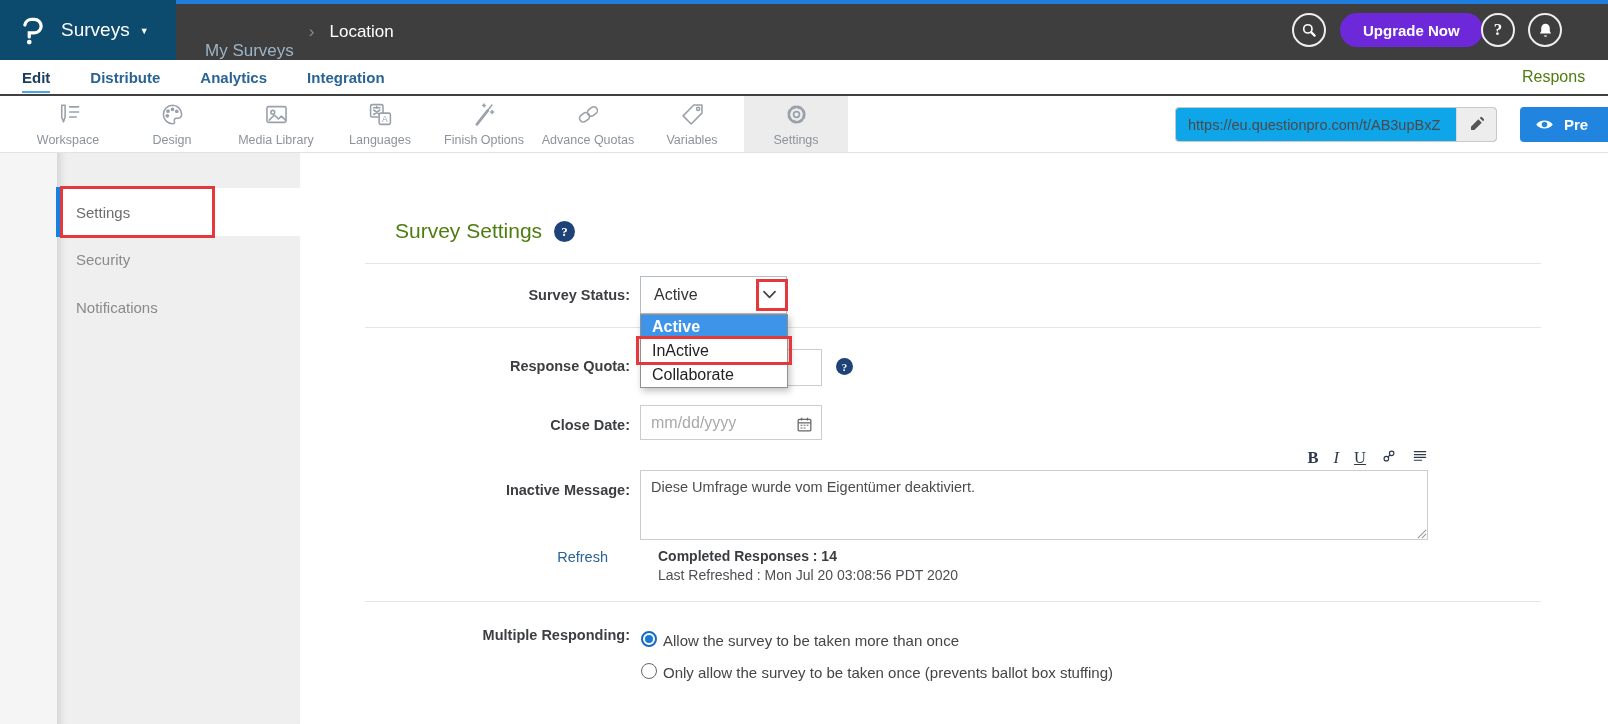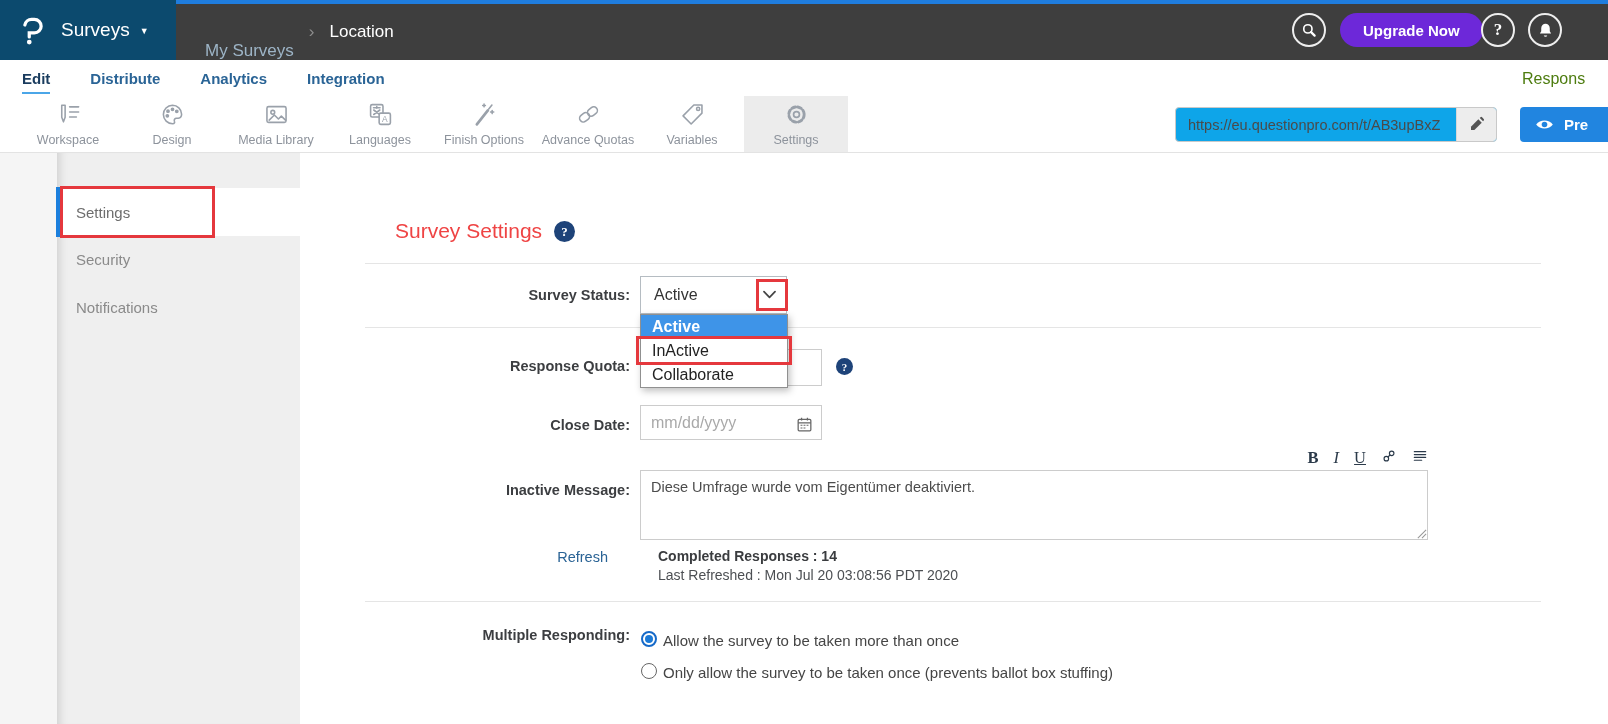--- a/index.html
+++ b/index.html
@@ -16,21 +16,21 @@
   .breadcrumb { position:absolute; left:205px; top:4px; height:56px; display:flex; align-items:center; gap:15px; }
   .bc-parent { color:#9db4c6; font-size:17px; cursor:pointer;margin-top:37px; }
   .bc-sep { color:#8d8d8d; font-size:17px; }
   .bc-current { color:#fff; font-size:17px; }
   .tb-circle { position:absolute; top:13px; width:34px; height:34px; border:2px solid #eee; border-radius:50%; display:flex; align-items:center; justify-content:center; cursor:pointer; background:transparent; }
   .tb-search { left:1292px; } .tb-helpc { left:1481px; } .tb-bell { left:1528px; }
   .tb-help-glyph { color:#fff; font-weight:bold; font-size:17px; font-family:"Liberation Serif", serif; }
   .upgrade-btn { position:absolute; left:1340px; top:13px; height:34px; padding:0 23px; border-radius:17px; background:#6d28d9; color:#fff; font-size:15px; font-weight:bold; display:flex; align-items:center; border:none; cursor:pointer; font-family:inherit; }
 
   
-  .nav { position:absolute; left:0; top:60px; width:100%; height:38px; background:#fff; border-bottom:1px solid #404040; }
+  .nav { position:absolute; left:0; top:60px; width:100%; height:38px; background:#fff; border-bottom:4px solid #404040; }
   .tabs { display:flex; gap:40px; padding-left:22px; align-items:center; height:100%; }
   .tab { font-size:15px; font-weight:bold; color:#2a6496; cursor:pointer; position:relative; }
   .tab.active { color:#1a3c5e; }
   .tab.active::after { content:""; position:absolute; left:0; right:0; bottom:-7px; height:2px; background:#4ba6e8; }
   .nav-right { position:absolute; left:1522px; top:0; height:100%; display:flex; align-items:center; color:#4d7c0f; font-size:16px; font-weight:normal; cursor:pointer; }
 
   
   .toolbar { position:absolute; left:0; top:96px; width:100%; height:57px; background:#fff; border-bottom:1px solid #e3e3e3; display:flex; padding-left:16px; }
   .tool-item { width:104px; height:100%; display:flex; flex-direction:column; align-items:center; justify-content:center; gap:5px; cursor:pointer; }
   .tool-item svg { width:27px; height:27px; stroke:#9aa1aa; fill:none; stroke-width:1.4; stroke-linecap:round; stroke-linejoin:round; }
@@ -43,21 +43,21 @@
 
   
   .side-gutter { position:absolute; left:0; top:153px; width:57px; height:571px; background:#f5f5f5; }
   .side-panel { position:absolute; left:57px; top:153px; width:243px; height:571px; background:#efefef; box-shadow:inset 10px 0 10px -8px rgba(0,0,0,.15); }
   .side-item-active { position:absolute; left:57px; top:188px; width:243px; height:48px; background:#fff; display:flex; align-items:center; padding-left:19px; font-size:15px; color:#6d6d6d; cursor:pointer; z-index:2; }
   .side-strip { position:absolute; left:56px; top:187px; width:6px; height:50px; background:#1b7fdd; z-index:3; }
   .side-item { position:absolute; left:76px; font-size:15px; color:#8a8a8a; cursor:pointer; z-index:2; }
   .side-sec { top:251px; } .side-not { top:299px; }
 
   
-  .main-title { position:absolute; left:395px; top:219px; font-size:21px; color:#ef4444; }
+  .main-title { position:absolute; left:395px; top:219px; font-size:21px; color:#4d7c0f; }
   .help-dot { position:absolute; border-radius:50%; background:#1e4379; color:#fff; font-weight:bold; display:flex; align-items:center; justify-content:center; cursor:pointer; font-family:"Liberation Serif", serif; }
   .title-help { left:554px; top:221px; width:21px; height:21px; font-size:13px; }
   .quota-help { left:836px; top:358px; width:17px; height:17px; font-size:11px; }
   .divider { position:absolute; left:365px; width:1176px; height:1px; background:#e5e5e5; z-index:1; }
   .form-label { position:absolute; left:365px; width:265px; text-align:right; font-size:14.5px; font-weight:bold; color:#3c3e41; }
 
   .status-select { position:absolute; left:640px; top:276px; width:147px; height:38px; border:1px solid #b5bcc2; background:#fff; display:flex; align-items:center; padding-left:13px; font-size:16px; color:#333; cursor:pointer; z-index:4; }
   .status-caret { position:absolute; left:760px; top:285px; z-index:5; }
   .dropdown { position:absolute; left:640px; top:314px; width:148px; background:#fff; border:1px solid #909090; box-shadow:2px 3px 7px rgba(0,0,0,.25); z-index:6; }
   .dd-opt { height:24px; display:flex; align-items:center; padding-left:11px; font-size:16px; color:#222; cursor:pointer; }

